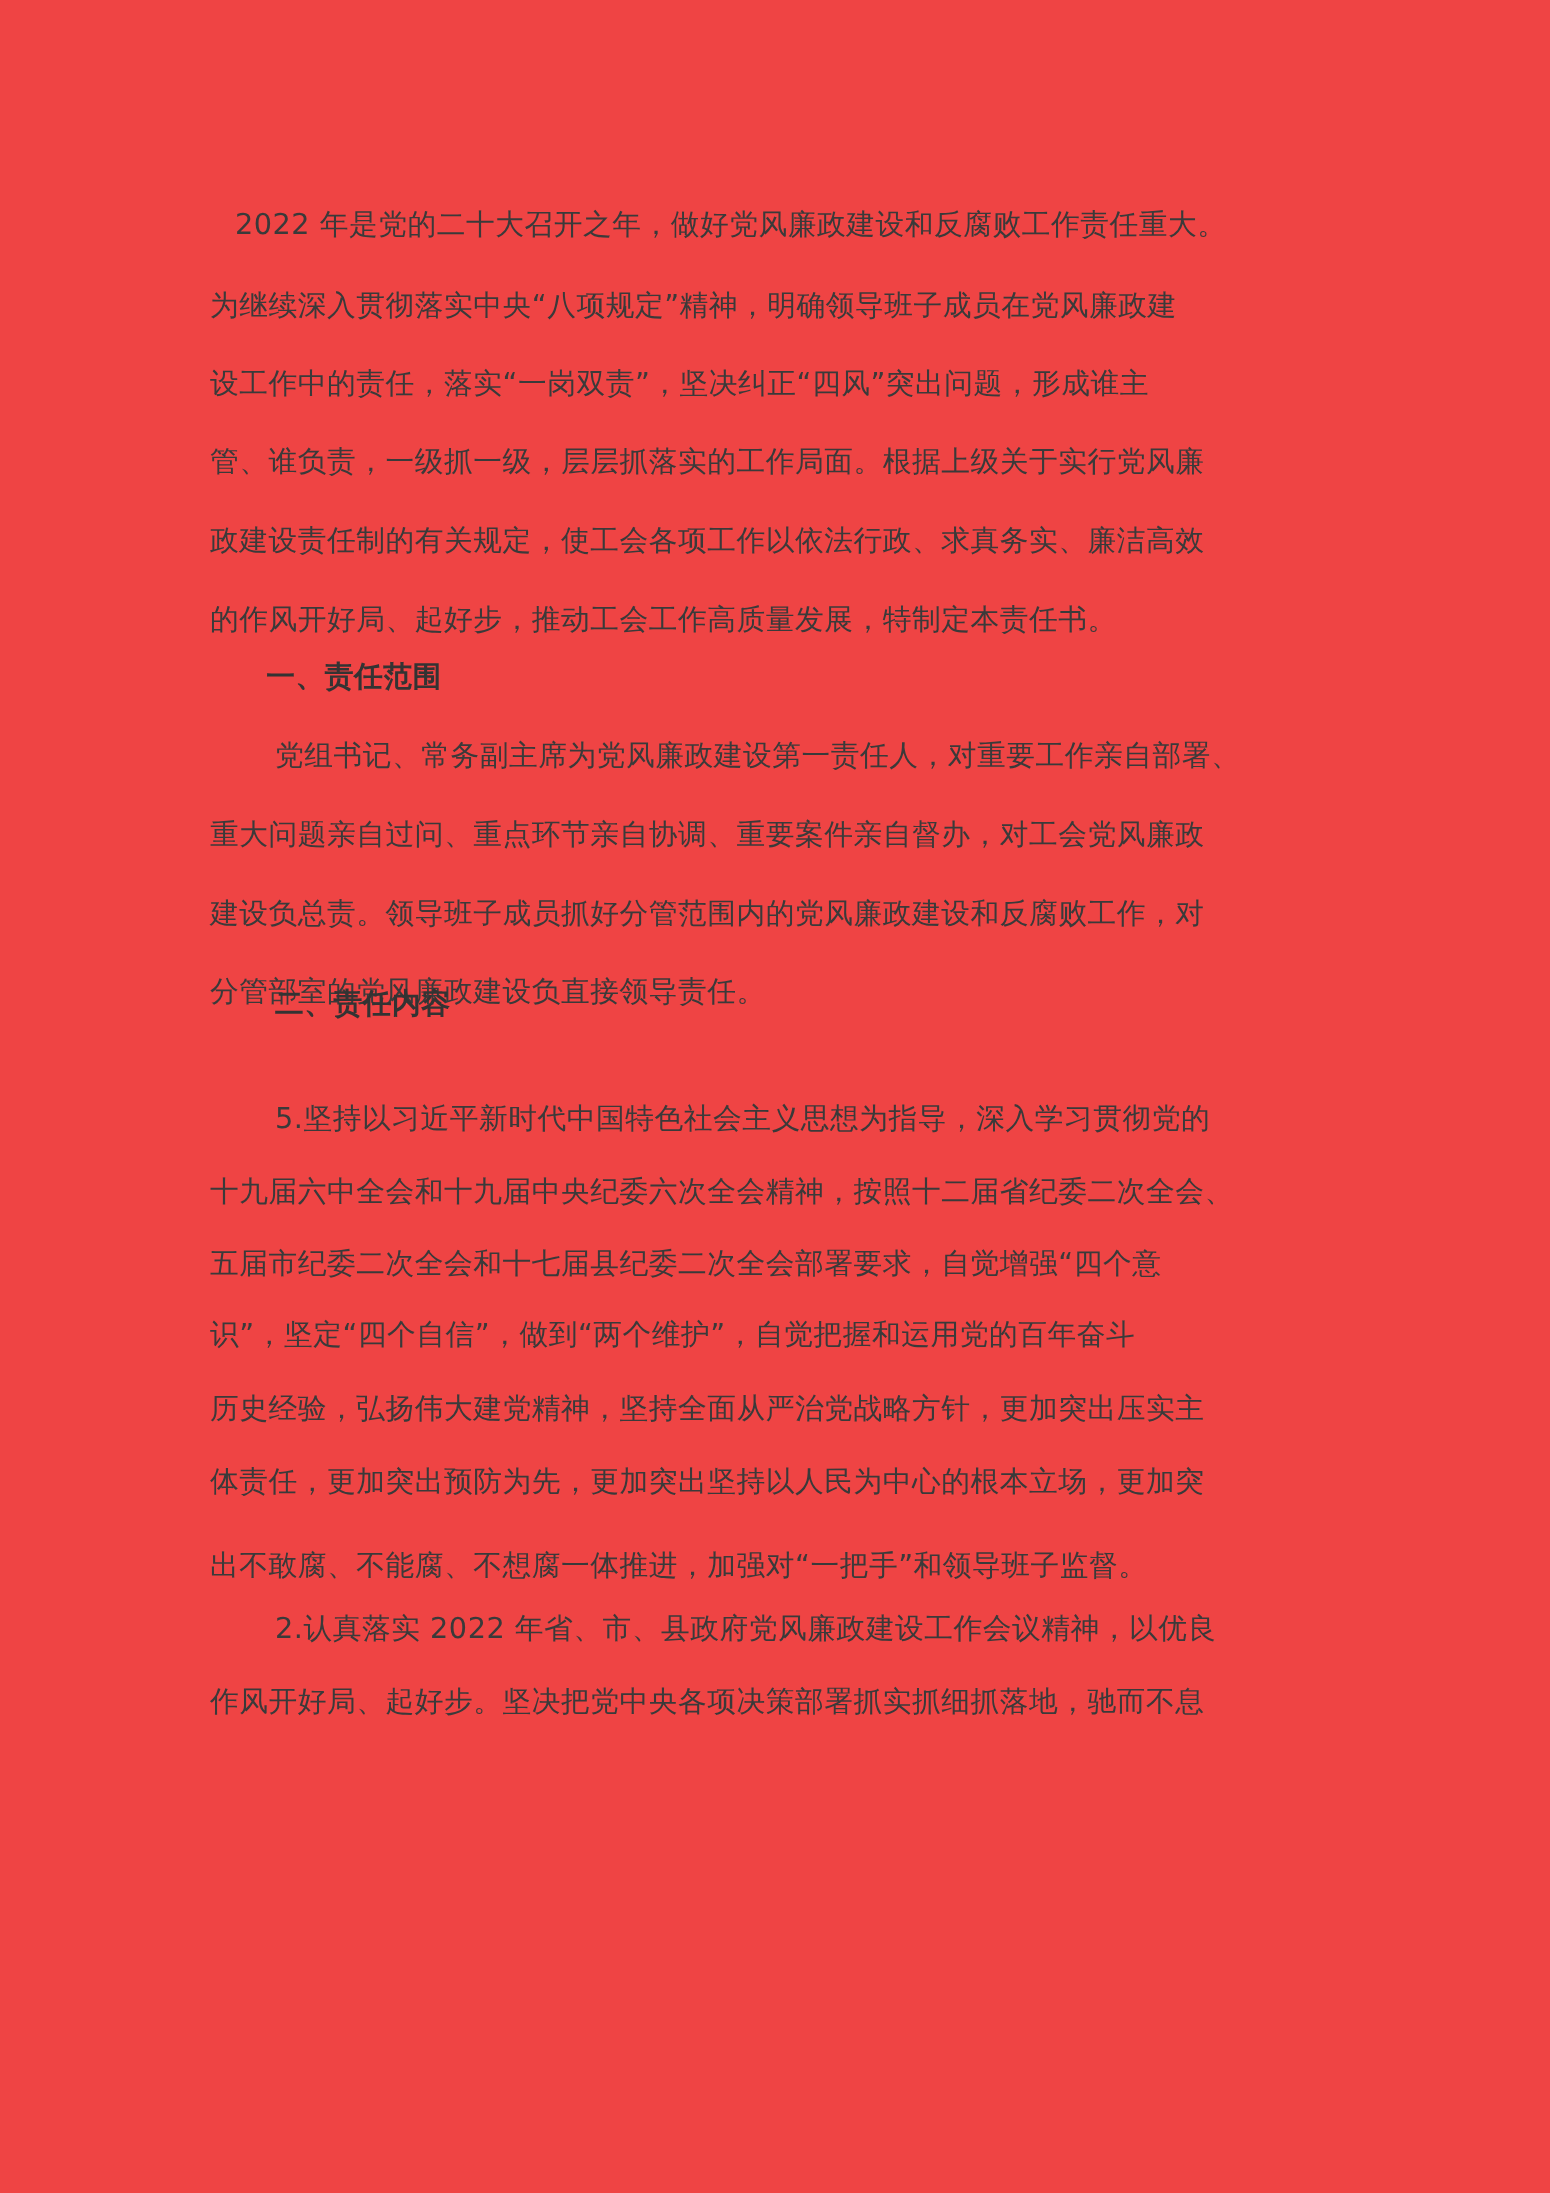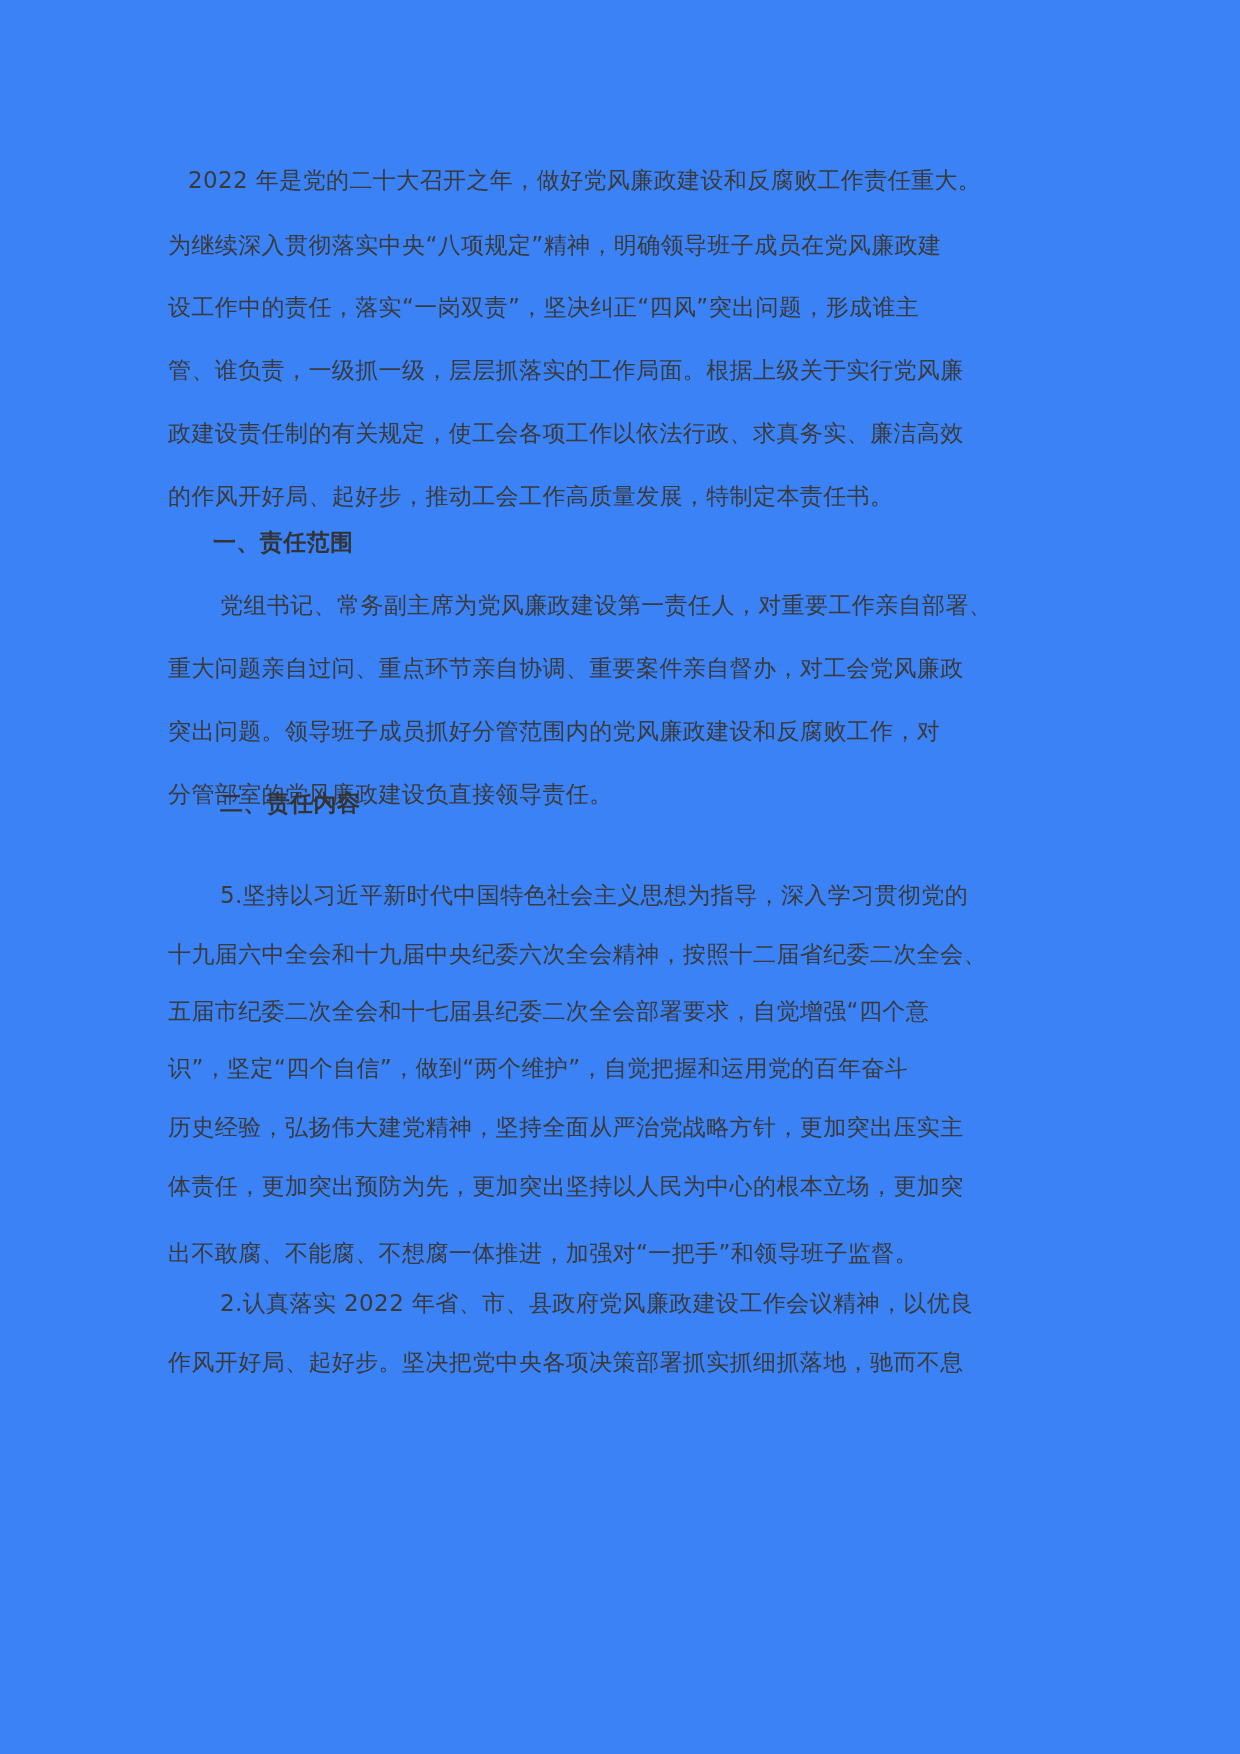--- a/index.html
+++ b/index.html
@@ -14,21 +14,21 @@
       overflow: hidden;
       font-family: "DejaVu Sans", "Liberation Sans", sans-serif;
       color: #3a3a3a;
     }
     .page {
       position: absolute;
       left: 0;
       top: 0;
       width: 1240px;
       height: 1754px;
-      background: #3b82f6;
+      background: #ef4444;
     }
     .line {
       position: absolute;
       left: 188px;
       font-size: 23px;
       line-height: 30px;
       white-space: nowrap;
       letter-spacing: 0.4px;
     }
     .heading {
@@ -45,21 +45,21 @@
   <div class="line" style="left:168px; top:230px;">为继续深入贯彻落实中央“八项规定”精神，明确领导班子成员在党风廉政建</div>
   <div class="line" style="left:168px; top:292px;text-align:right;">设工作中的责任，落实“一岗双责”，坚决纠正“四风”突出问题，形成谁主</div>
   <div class="line" style="left:168px; top:355px;text-align:right;">管、谁负责，一级抓一级，层层抓落实的工作局面。根据上级关于实行党风廉</div>
   <div class="line" style="left:168px; top:481px;">的作风开好局、起好步，推动工会工作高质量发展，特制定本责任书。</div>
   <div class="line" style="left:168px; top:418px;">政建设责任制的有关规定，使工会各项工作以依法行政、求真务实、廉洁高效</div>
 
   <div class="line heading" style="left:213px; top:527px;">一、责任范围</div>
 
   <div class="line" style="left:168px; top:653px;">重大问题亲自过问、重点环节亲自协调、重要案件亲自督办，对工会党风廉政</div>
   <div class="line" style="left:220px; top:590px;">党组书记、常务副主席为党风廉政建设第一责任人，对重要工作亲自部署、</div>
-  <div class="line" style="left:168px; top:716px;">突出问题。领导班子成员抓好分管范围内的党风廉政建设和反腐败工作，对</div>
+  <div class="line" style="left:168px; top:716px;">建设负总责。领导班子成员抓好分管范围内的党风廉政建设和反腐败工作，对</div>
   <div class="line" style="left:168px; top:779px;">分管部室的党风廉政建设负直接领导责任。</div>
 
   <div class="line heading" style="left:220px; top:788px;">二、责任内容</div>
 
   <div class="line" style="left:220px; top:880px;">5.坚持以习近平新时代中国特色社会主义思想为指导，深入学习贯彻党的</div>
   <div class="line" style="left:168px; top:939px;">十九届六中全会和十九届中央纪委六次全会精神，按照十二届省纪委二次全会、</div>
   <div class="line" style="left:168px; top:996px;">五届市纪委二次全会和十七届县纪委二次全会部署要求，自觉增强“四个意</div>
   <div class="line" style="left:168px; top:1053px;">识”，坚定“四个自信”，做到“两个维护”，自觉把握和运用党的百年奋斗</div>
   <div class="line" style="left:168px; top:1112px;">历史经验，弘扬伟大建党精神，坚持全面从严治党战略方针，更加突出压实主</div>
   <div class="line" style="left:168px; top:1171px;text-align:right;">体责任，更加突出预防为先，更加突出坚持以人民为中心的根本立场，更加突</div>

